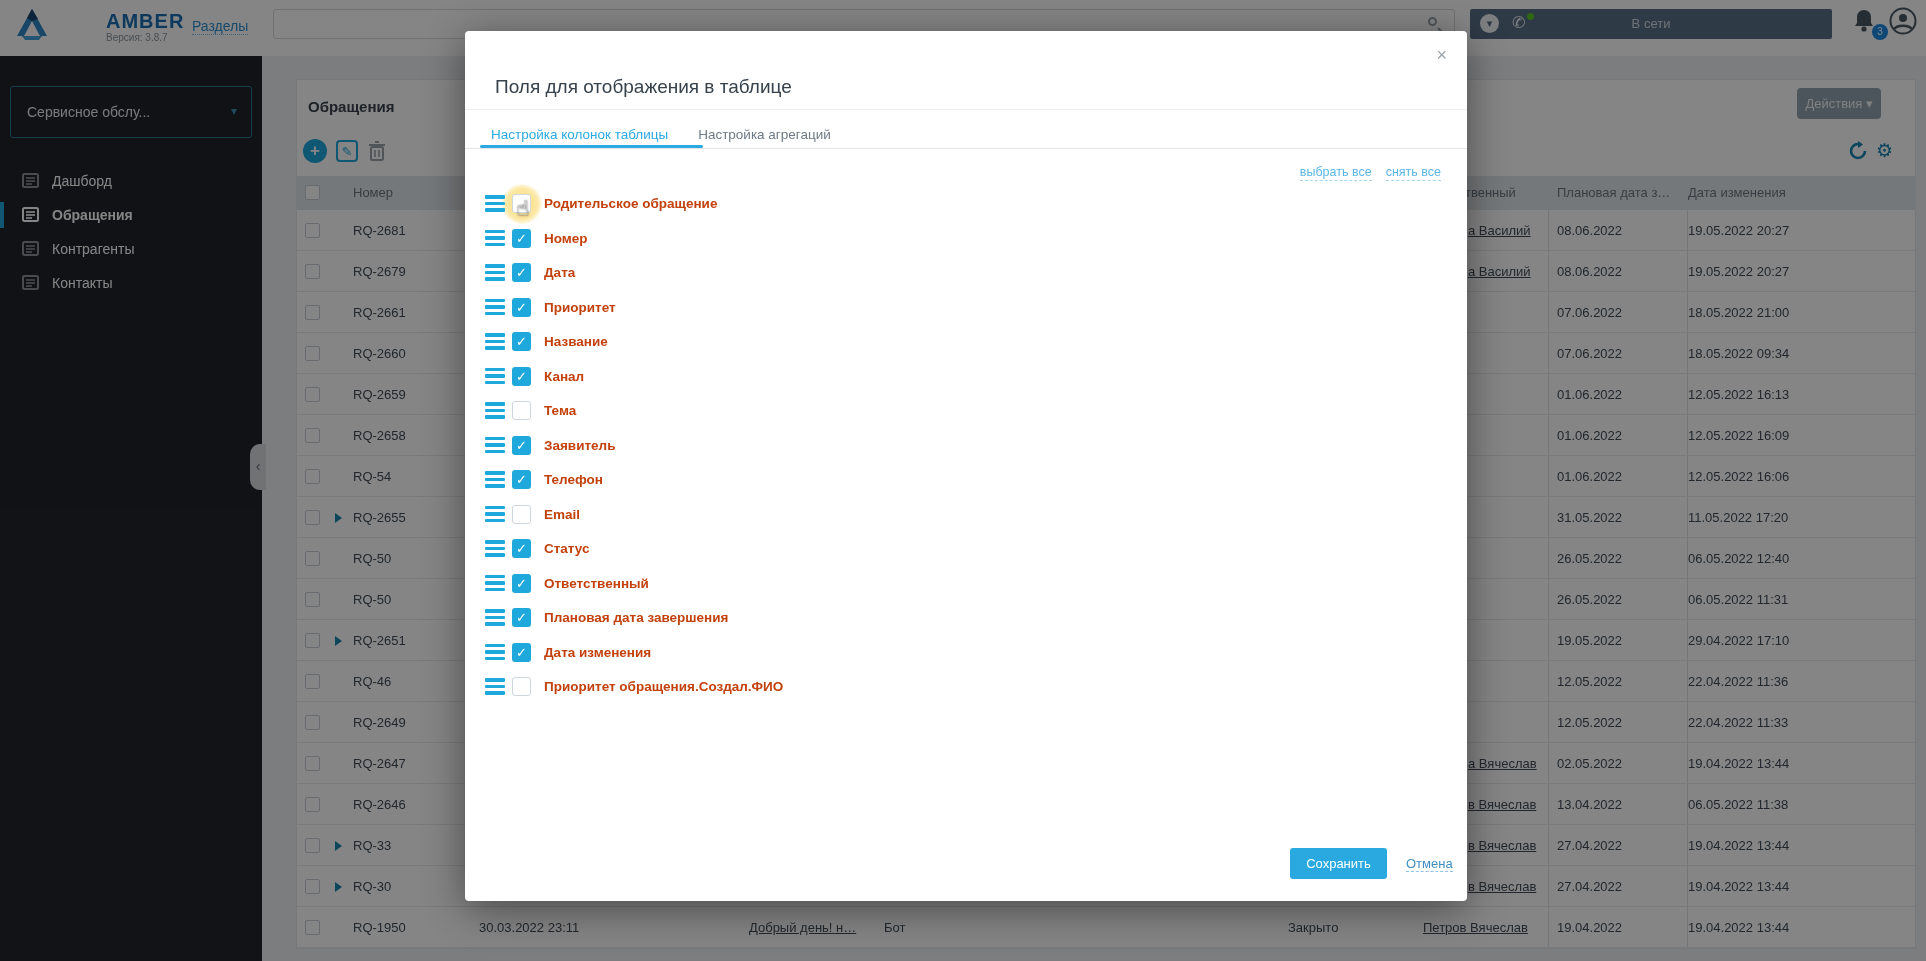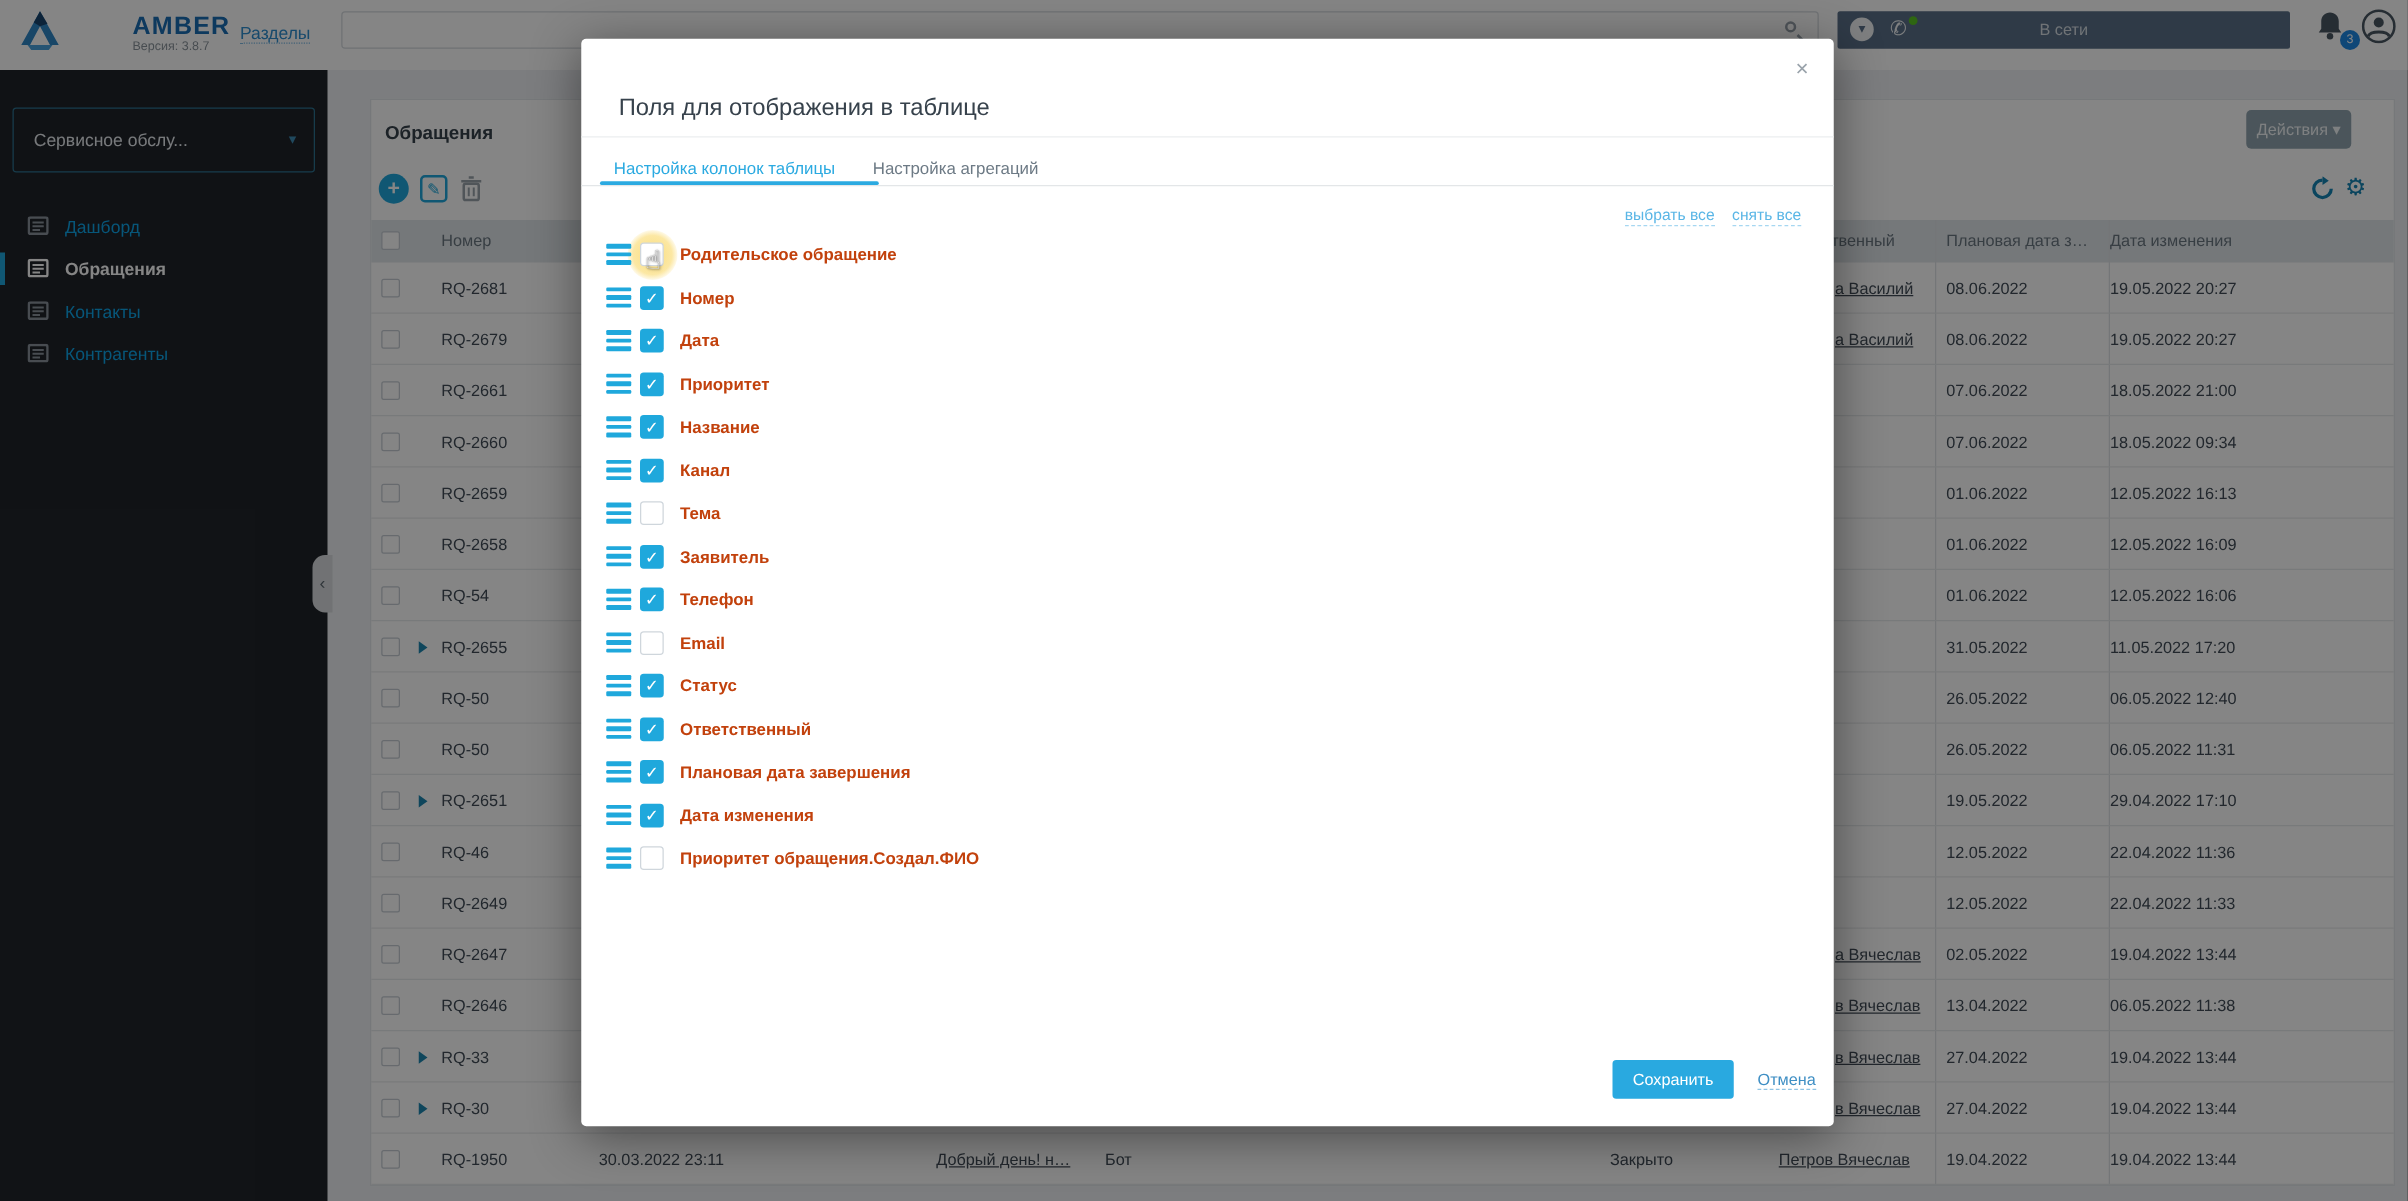--- a/index.html
+++ b/index.html
@@ -32,21 +32,21 @@
   .sidebar{position:absolute;left:0;top:56px;width:262px;height:905px;background:#20242a;z-index:2;}
   .workspace{position:absolute;left:10px;top:30px;width:242px;height:52px;border:1px solid #2d7391;border-radius:3px;color:#e6eaee;font-size:14px;cursor:pointer;}
   .workspace .ws-label{position:absolute;left:16px;top:17px;}
   .workspace .ws-caret{position:absolute;right:14px;top:17px;color:#3e8cb5;font-size:12px;}
   .side-menu{position:absolute;left:0;top:108px;width:262px;}
   .side-item{position:relative;height:34px;display:flex;align-items:center;cursor:pointer;}
   .side-item .side-ind{position:absolute;left:0;top:4px;width:4px;height:26px;background:transparent;}
   .side-item.active .side-ind{background:#1fa8dc;}
   .side-ico{margin-left:22px;width:18px;height:16px;display:inline-block;}
   .side-ico svg{display:block;}
-  .side-label{margin-left:12px;font-size:14px;color:#0ea5e9;}
+  .side-label{margin-left:12px;font-size:14px;color:#ffffff;}
   .side-item.active .side-label{color:#fff;font-weight:bold;}
   .collapse-tab{position:absolute;left:250px;top:444px;width:16px;height:46px;background:#d8dbde;border-radius:10px 0 0 10px;color:#5d6770;font-size:14px;text-align:center;line-height:44px;cursor:pointer;z-index:3;}
 
   
   .card{position:absolute;left:296px;top:79px;width:1620px;height:870px;background:#fff;border:1px solid #e3e7ea;z-index:1;}
   .page-title{position:absolute;left:308px;top:98px;font-size:15px;font-weight:bold;color:#37424c;z-index:2;}
   .actions-btn{position:absolute;left:1797px;top:88px;width:84px;height:31px;background:#90a4ae;border-radius:4px;color:#f2f5f7;font-size:13px;text-align:center;line-height:31px;cursor:pointer;z-index:2;}
   .toolbar{position:absolute;left:303px;top:139px;display:flex;align-items:center;gap:9px;z-index:2;}
   .tb-plus{width:24px;height:24px;border-radius:50%;background:#1fa8dc;color:#fff;font-size:17px;font-weight:bold;text-align:center;line-height:23px;cursor:pointer;}
   .tb-edit{width:22px;height:22px;border:2px solid #1fa8dc;border-radius:4px;color:#1fa8dc;font-size:13px;text-align:center;line-height:19px;cursor:pointer;}
@@ -185,33 +185,33 @@
         <div class="side-item">
           <span class="side-ind"></span>
     <span class="side-ico">
             <svg width="17" height="15" viewBox="0 0 17 15">
               <rect x="1" y="1" width="15" height="13" rx="1.5" fill="none" stroke="#8a939c" stroke-width="2"></rect>
               <line x1="4" y1="5" x2="13" y2="5" stroke="#8a939c" stroke-width="1.6"></line>
               <line x1="4" y1="8" x2="13" y2="8" stroke="#8a939c" stroke-width="1.6"></line>
               <line x1="4" y1="11" x2="10" y2="11" stroke="#8a939c" stroke-width="1.6"></line>
             </svg>
           </span>
-    <span class="side-label">Контакты</span>
+    <span class="side-label">Контрагенты</span>
         </div>
         <div class="side-item">
           <span class="side-ind"></span>
     <span class="side-ico">
             <svg width="17" height="15" viewBox="0 0 17 15">
               <rect x="1" y="1" width="15" height="13" rx="1.5" fill="none" stroke="#8a939c" stroke-width="2"></rect>
               <line x1="4" y1="5" x2="13" y2="5" stroke="#8a939c" stroke-width="1.6"></line>
               <line x1="4" y1="8" x2="13" y2="8" stroke="#8a939c" stroke-width="1.6"></line>
               <line x1="4" y1="11" x2="10" y2="11" stroke="#8a939c" stroke-width="1.6"></line>
             </svg>
           </span>
-    <span class="side-label">Контрагенты</span>
+    <span class="side-label">Контакты</span>
         </div>
       </div>
   </div>
   <div class="collapse-tab">‹</div>
 
   <div class="card"></div>
   <div class="page-title">Обращения</div>
   <div class="actions-btn"><span>Действия</span> <span>▾</span></div>
   <div class="toolbar">
     <div class="tb-plus">+</div>

